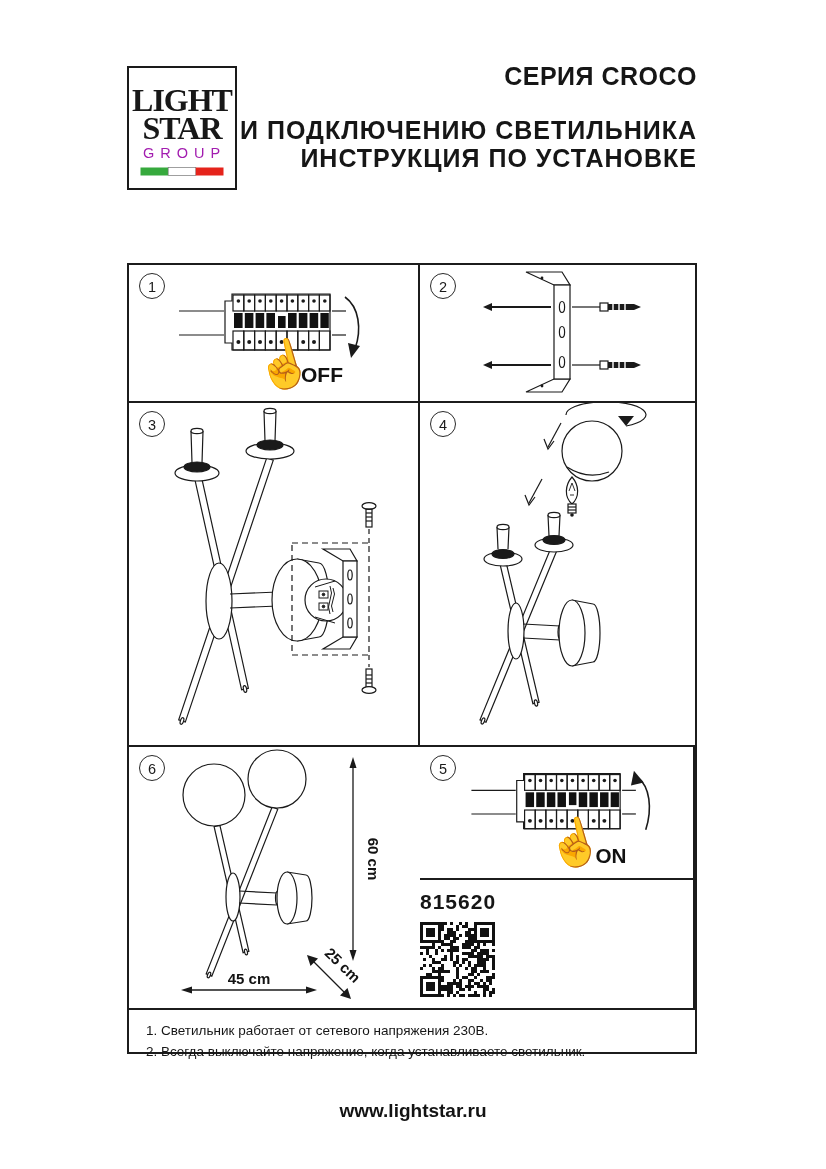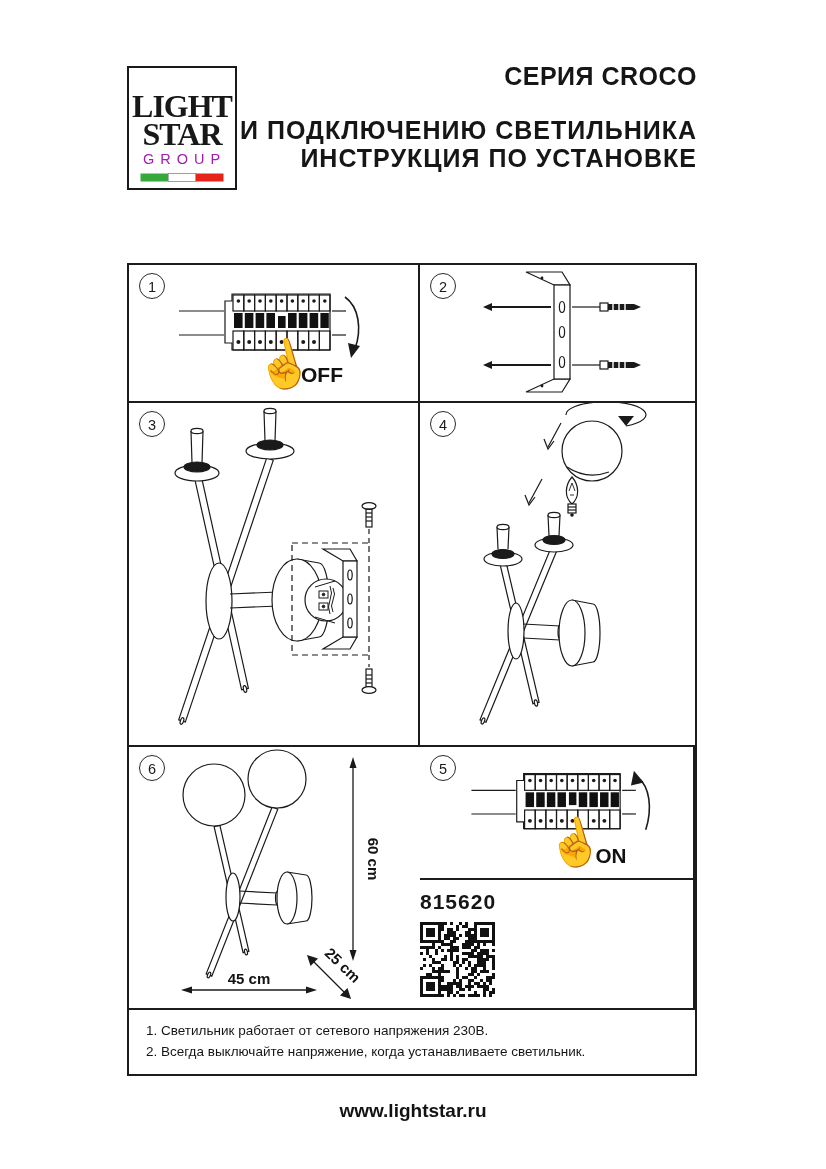--- a/index.html
+++ b/index.html
@@ -4,21 +4,21 @@
 <style>
   html,body{margin:0;padding:0;background:#fff;}
   body{font-family:"Liberation Sans",sans-serif;color:#1a1a1a;}
   .page{position:relative;width:826px;height:1169px;background:#fff;overflow:hidden;}
 
   
   .logo-box{position:absolute;left:127px;top:66px;width:110px;height:124px;
     border:2px solid #1a1a1a;box-sizing:border-box;text-align:center;}
   .logo-word{font-family:"Liberation Serif",serif;font-weight:bold;font-size:32px;
     line-height:28px;letter-spacing:-1px;color:#181818;}
-  .logo-word.first{margin-top:24px;}
+  .logo-word.first{margin-top:18px;}
   .logo-group{font-size:14.5px;letter-spacing:6px;margin-left:5px;margin-top:3px;color:#a21caf;}
   .logo-flag{margin-top:6px;}
 
   .header-text{position:absolute;right:129px;top:62px;text-align:right;}
   .h-line{font-weight:bold;font-size:25px;line-height:28px;letter-spacing:0.5px;color:#161616;}
   .h-gap{height:26px;}
   .h-instr{letter-spacing:1px;}
 
   
   .grid{position:absolute;left:127px;top:263px;width:570px;border:2px solid #1c1c1c;
@@ -31,21 +31,21 @@
   .stepnum{position:absolute;left:10px;top:8px;width:26px;height:26px;border:1.4px solid #2a2a2a;
     border-radius:50%;font-size:14.5px;line-height:26px;text-align:center;color:#1a1a1a;
     box-sizing:border-box;background:#fff;z-index:2;}
   .art{display:block;}
 
   
   .qr-cell{display:flex;flex-direction:column;padding-top:10px;}
   .qr-label{font-weight:bold;font-size:21px;letter-spacing:1px;margin-bottom:8px;color:#161616;}
 
   
-  .notes{position:absolute;left:127px;top:1008px;width:570px;height:68px;
+  .notes{position:absolute;left:127px;top:1008px;width:570px;height:46px;
     border:2px solid #1c1c1c;box-sizing:border-box;padding:11px 0 0 17px;}
   .note-line{font-size:13.5px;line-height:20.5px;color:#161616;}
 
   
   .site{position:absolute;left:0;top:1100px;width:826px;text-align:center;
     font-weight:bold;font-size:19px;color:#131313;}
 
   svg text{font-family:"Liberation Sans",sans-serif;}
 </style>
 </head>

